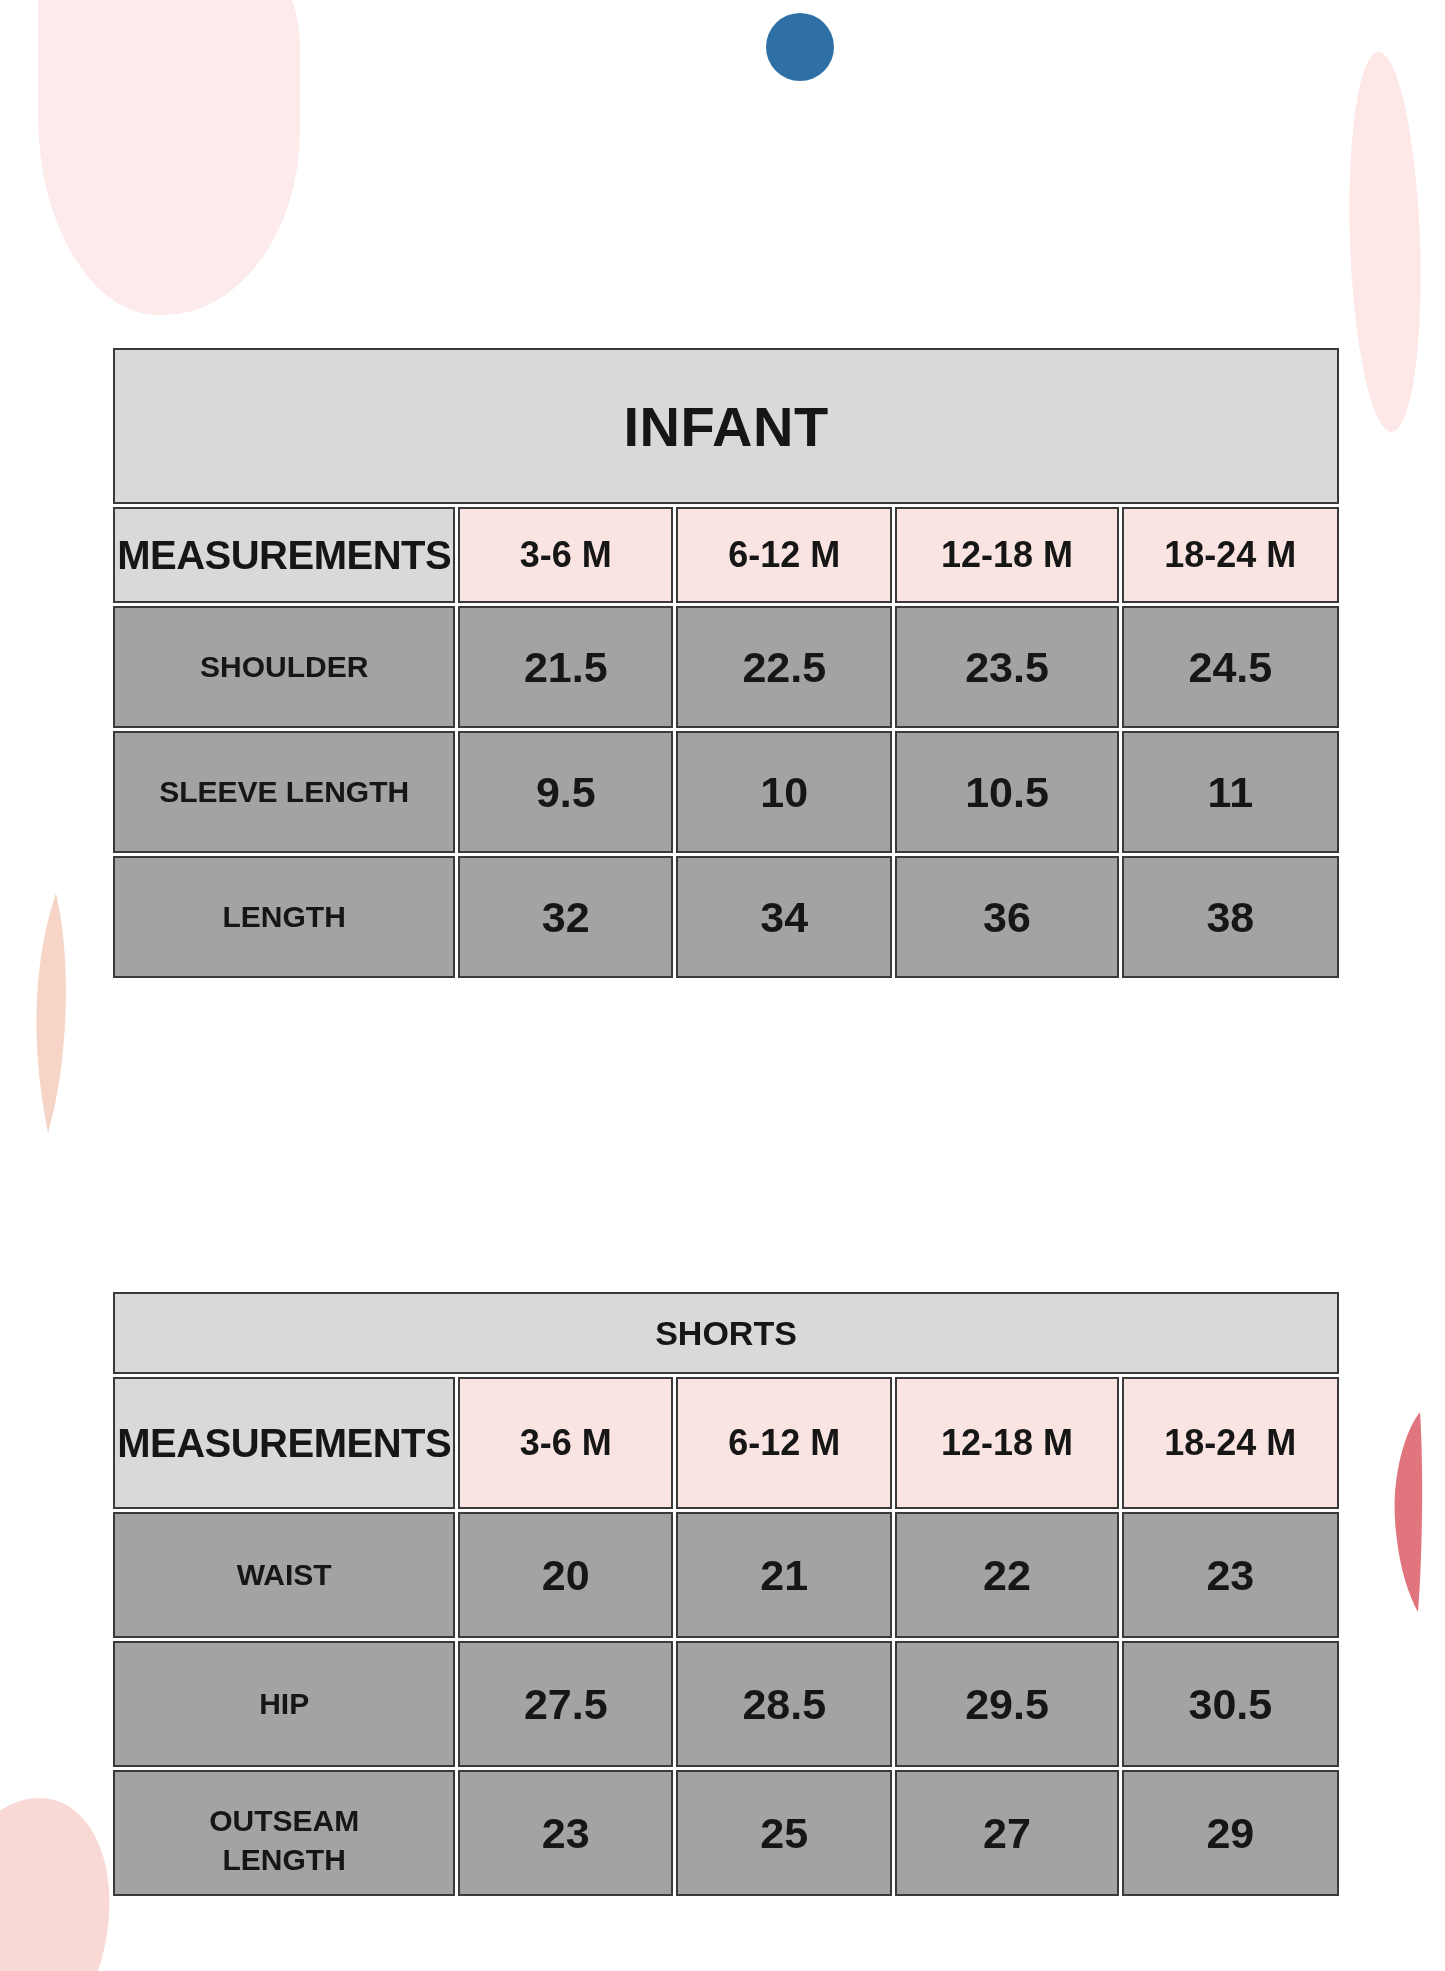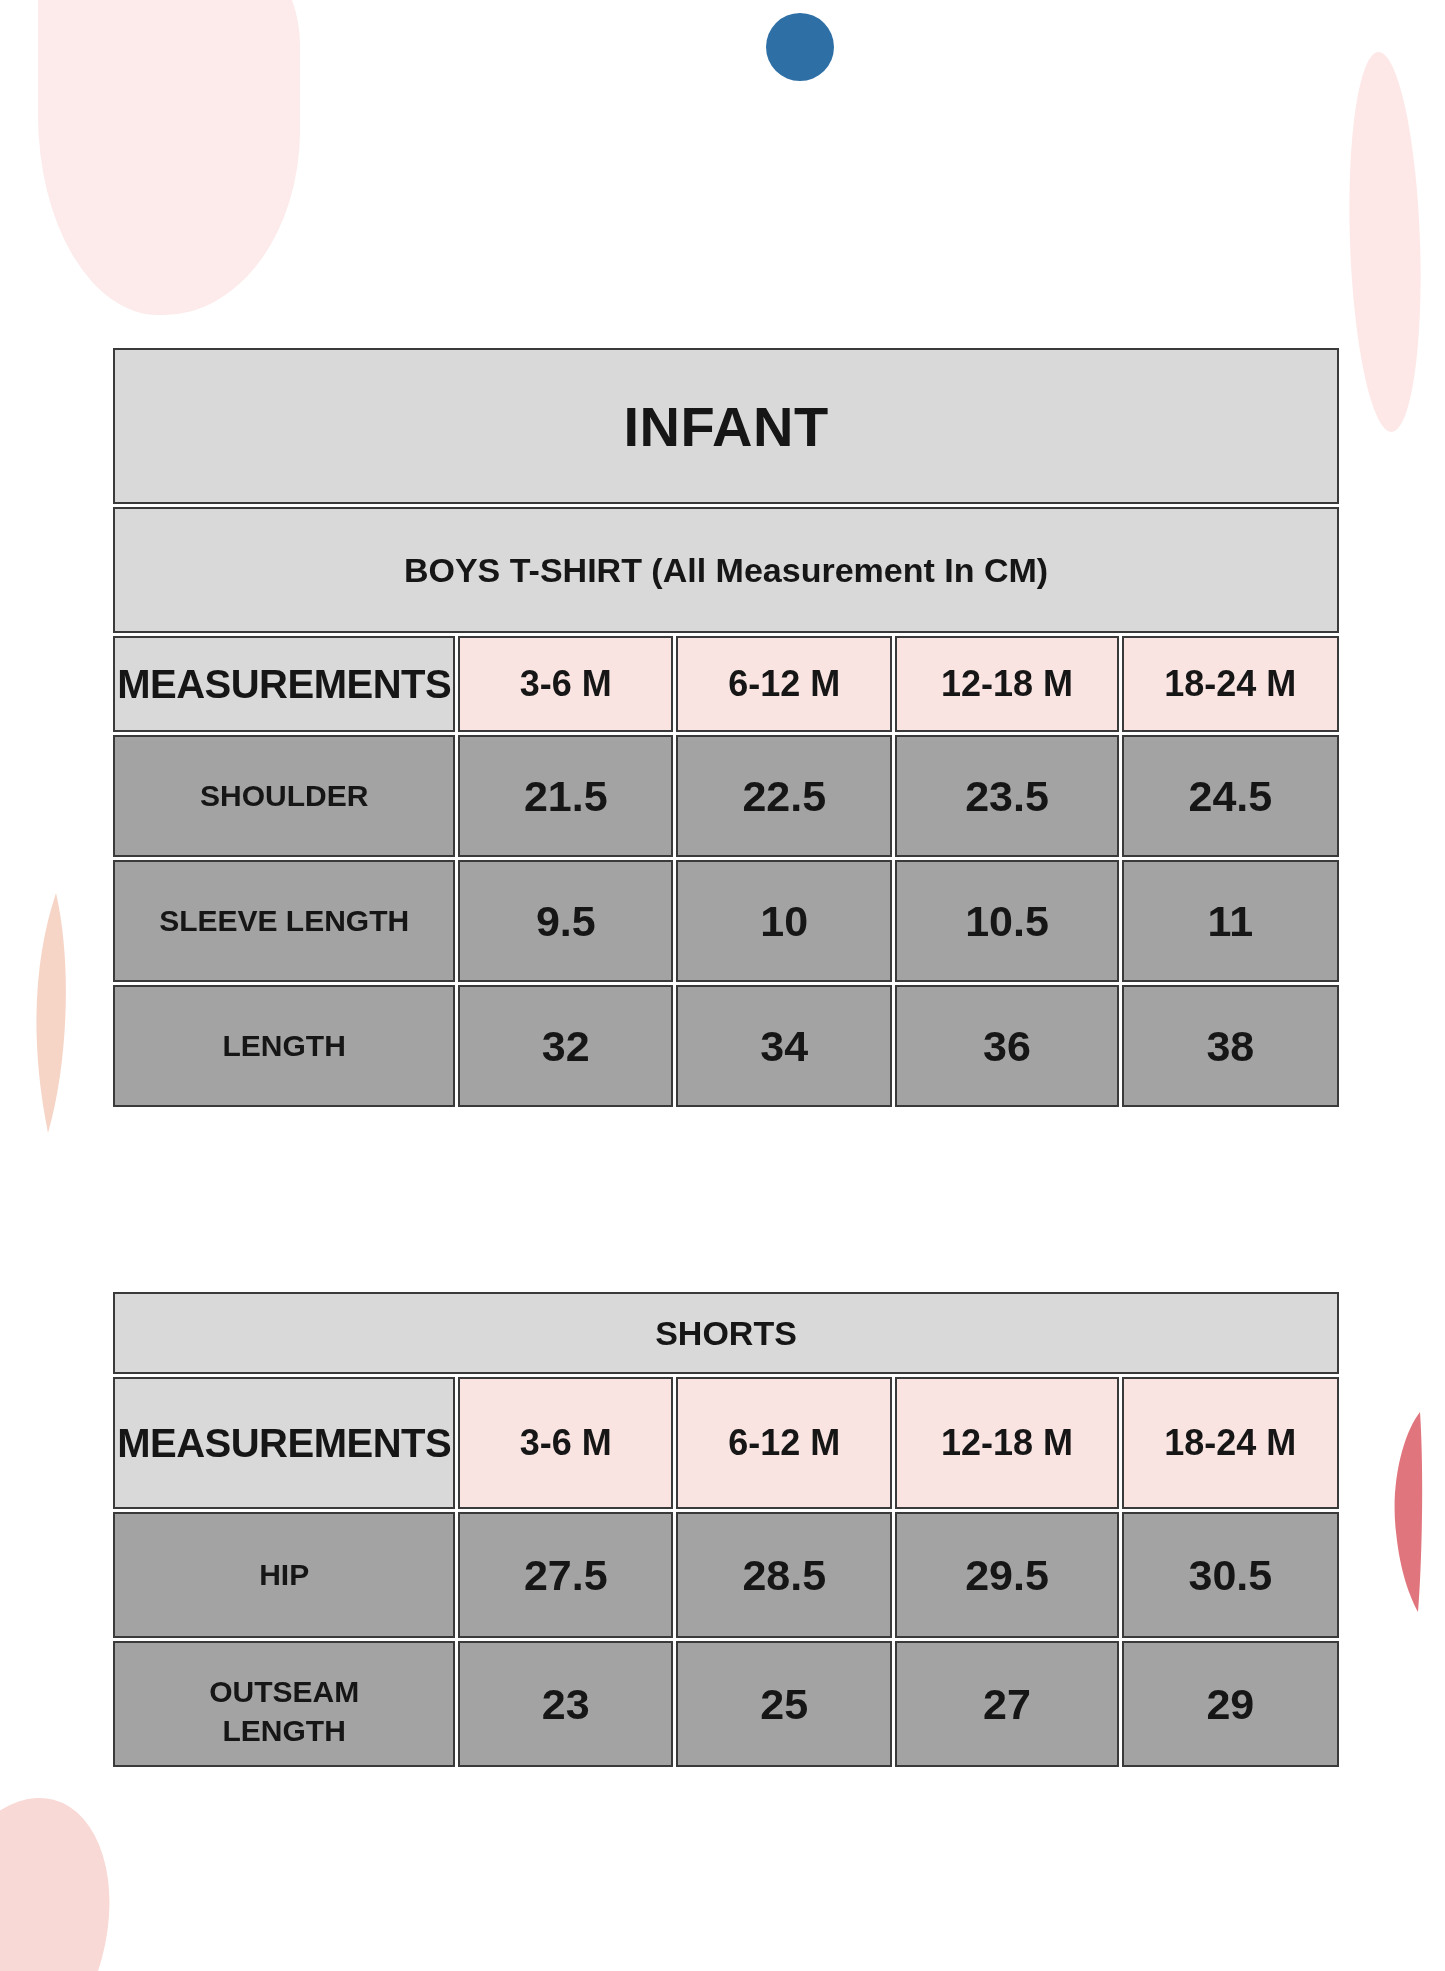--- a/index.html
+++ b/index.html
@@ -74,23 +74,20 @@
       <col style="width:28.2%">
         <col style="width:17.7%">
         <col style="width:17.8%">
       <col style="width:18.4%">
         <col style="width:17.9%">
     </colgroup>
     <tbody>
         <tr class="r-title">
       <td colspan="5" class="gray title-cell">INFANT</td>
     </tr>
-    <tr class="r-sub">
-      <td colspan="5" class="gray sub-cell">BOYS T-SHIRT (All Measurement In CM)</td>
-    </tr>
     <tr class="r-head">
       <td class="gray head-cell">MEASUREMENTS</td>
       <td class="pink size-cell">3-6 M</td>
       <td class="pink size-cell">6-12 M</td>
       <td class="pink size-cell">12-18 M</td>
       <td class="pink size-cell">18-24 M</td>
     </tr>
     <tr class="r-data">
       <td class="label-cell">SHOULDER</td>
       <td class="value-cell">21.5</td>
@@ -128,20 +125,27 @@
       <td colspan="5" class="gray sub-cell">SHORTS</td>
     </tr>
     <tr class="r-head">
       <td class="gray head-cell">MEASUREMENTS</td>
       <td class="pink size-cell">3-6 M</td>
       <td class="pink size-cell">6-12 M</td>
       <td class="pink size-cell">12-18 M</td>
       <td class="pink size-cell">18-24 M</td>
     </tr>
     <tr class="r-data">
+      <td class="label-cell">WAIST</td>
+      <td class="value-cell">20</td>
+      <td class="value-cell">21</td>
+      <td class="value-cell">22</td>
+      <td class="value-cell">23</td>
+    </tr>
+    <tr class="r-data">
       <td class="label-cell">HIP</td>
       <td class="value-cell">27.5</td>
       <td class="value-cell">28.5</td>
       <td class="value-cell">29.5</td>
       <td class="value-cell">30.5</td>
     </tr>
     <tr class="r-data">
       <td class="label-cell narrow">
         <span class="wrap">OUTSEAM LENGTH</span>
       </td>

